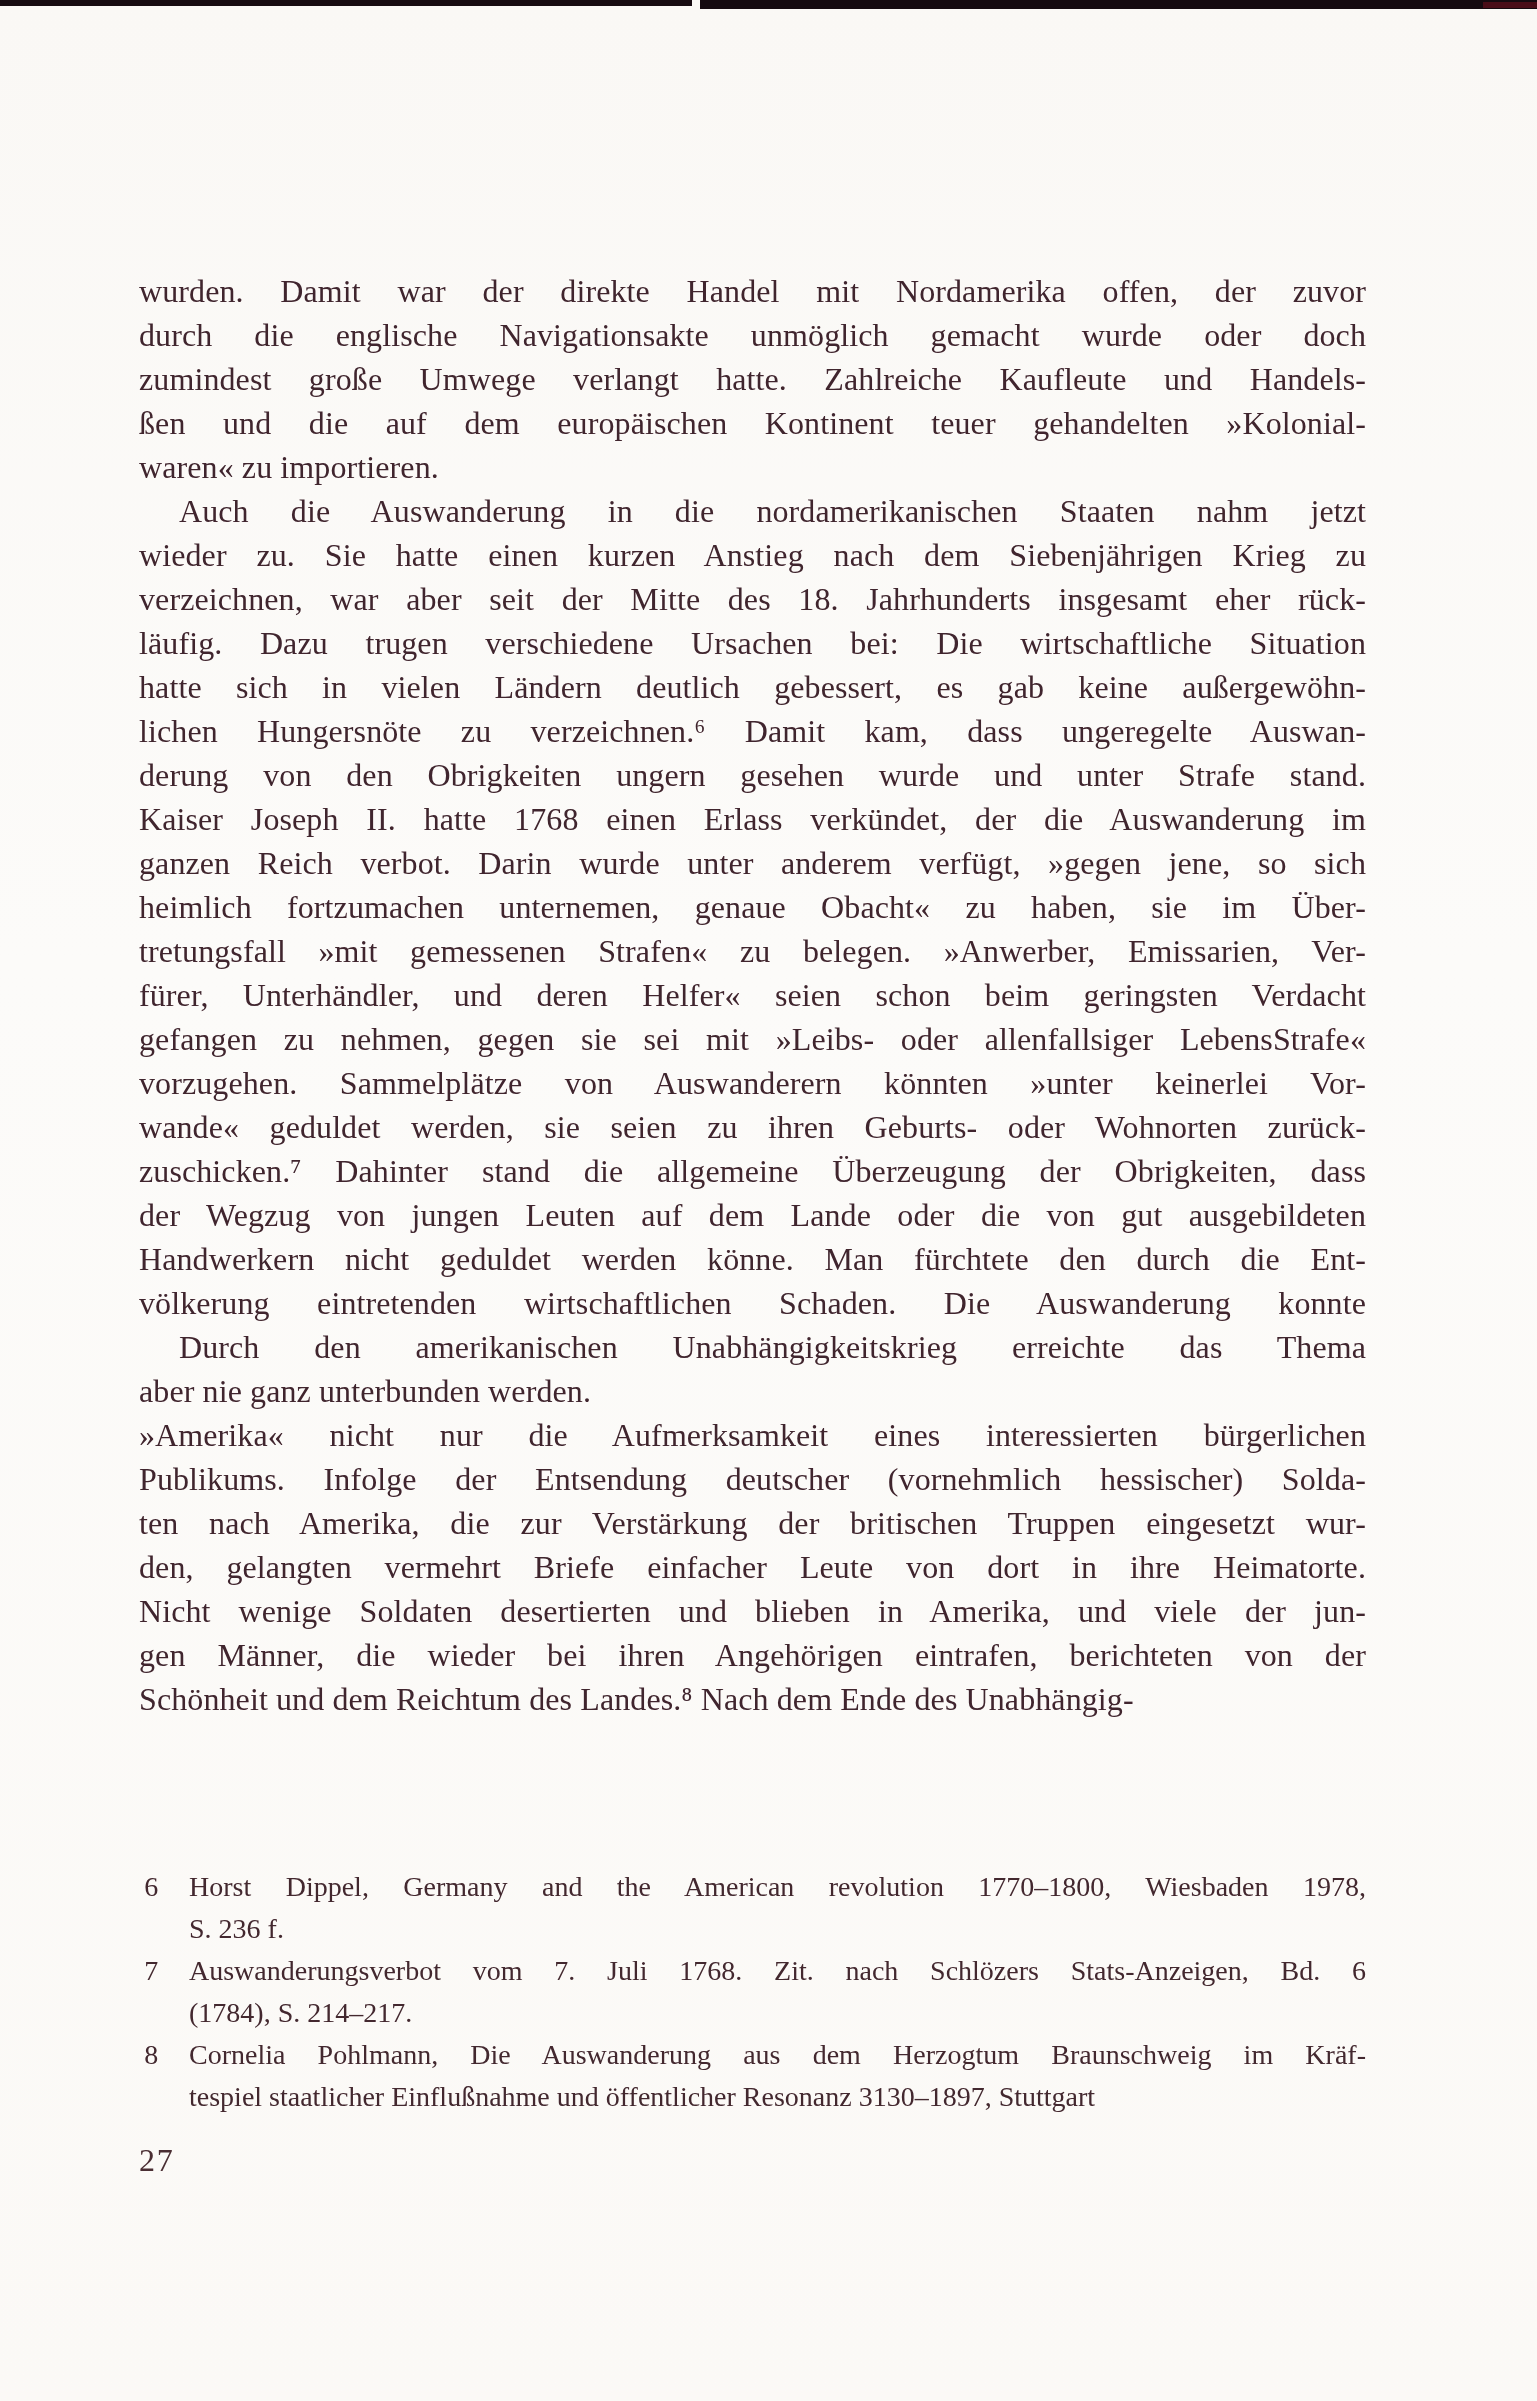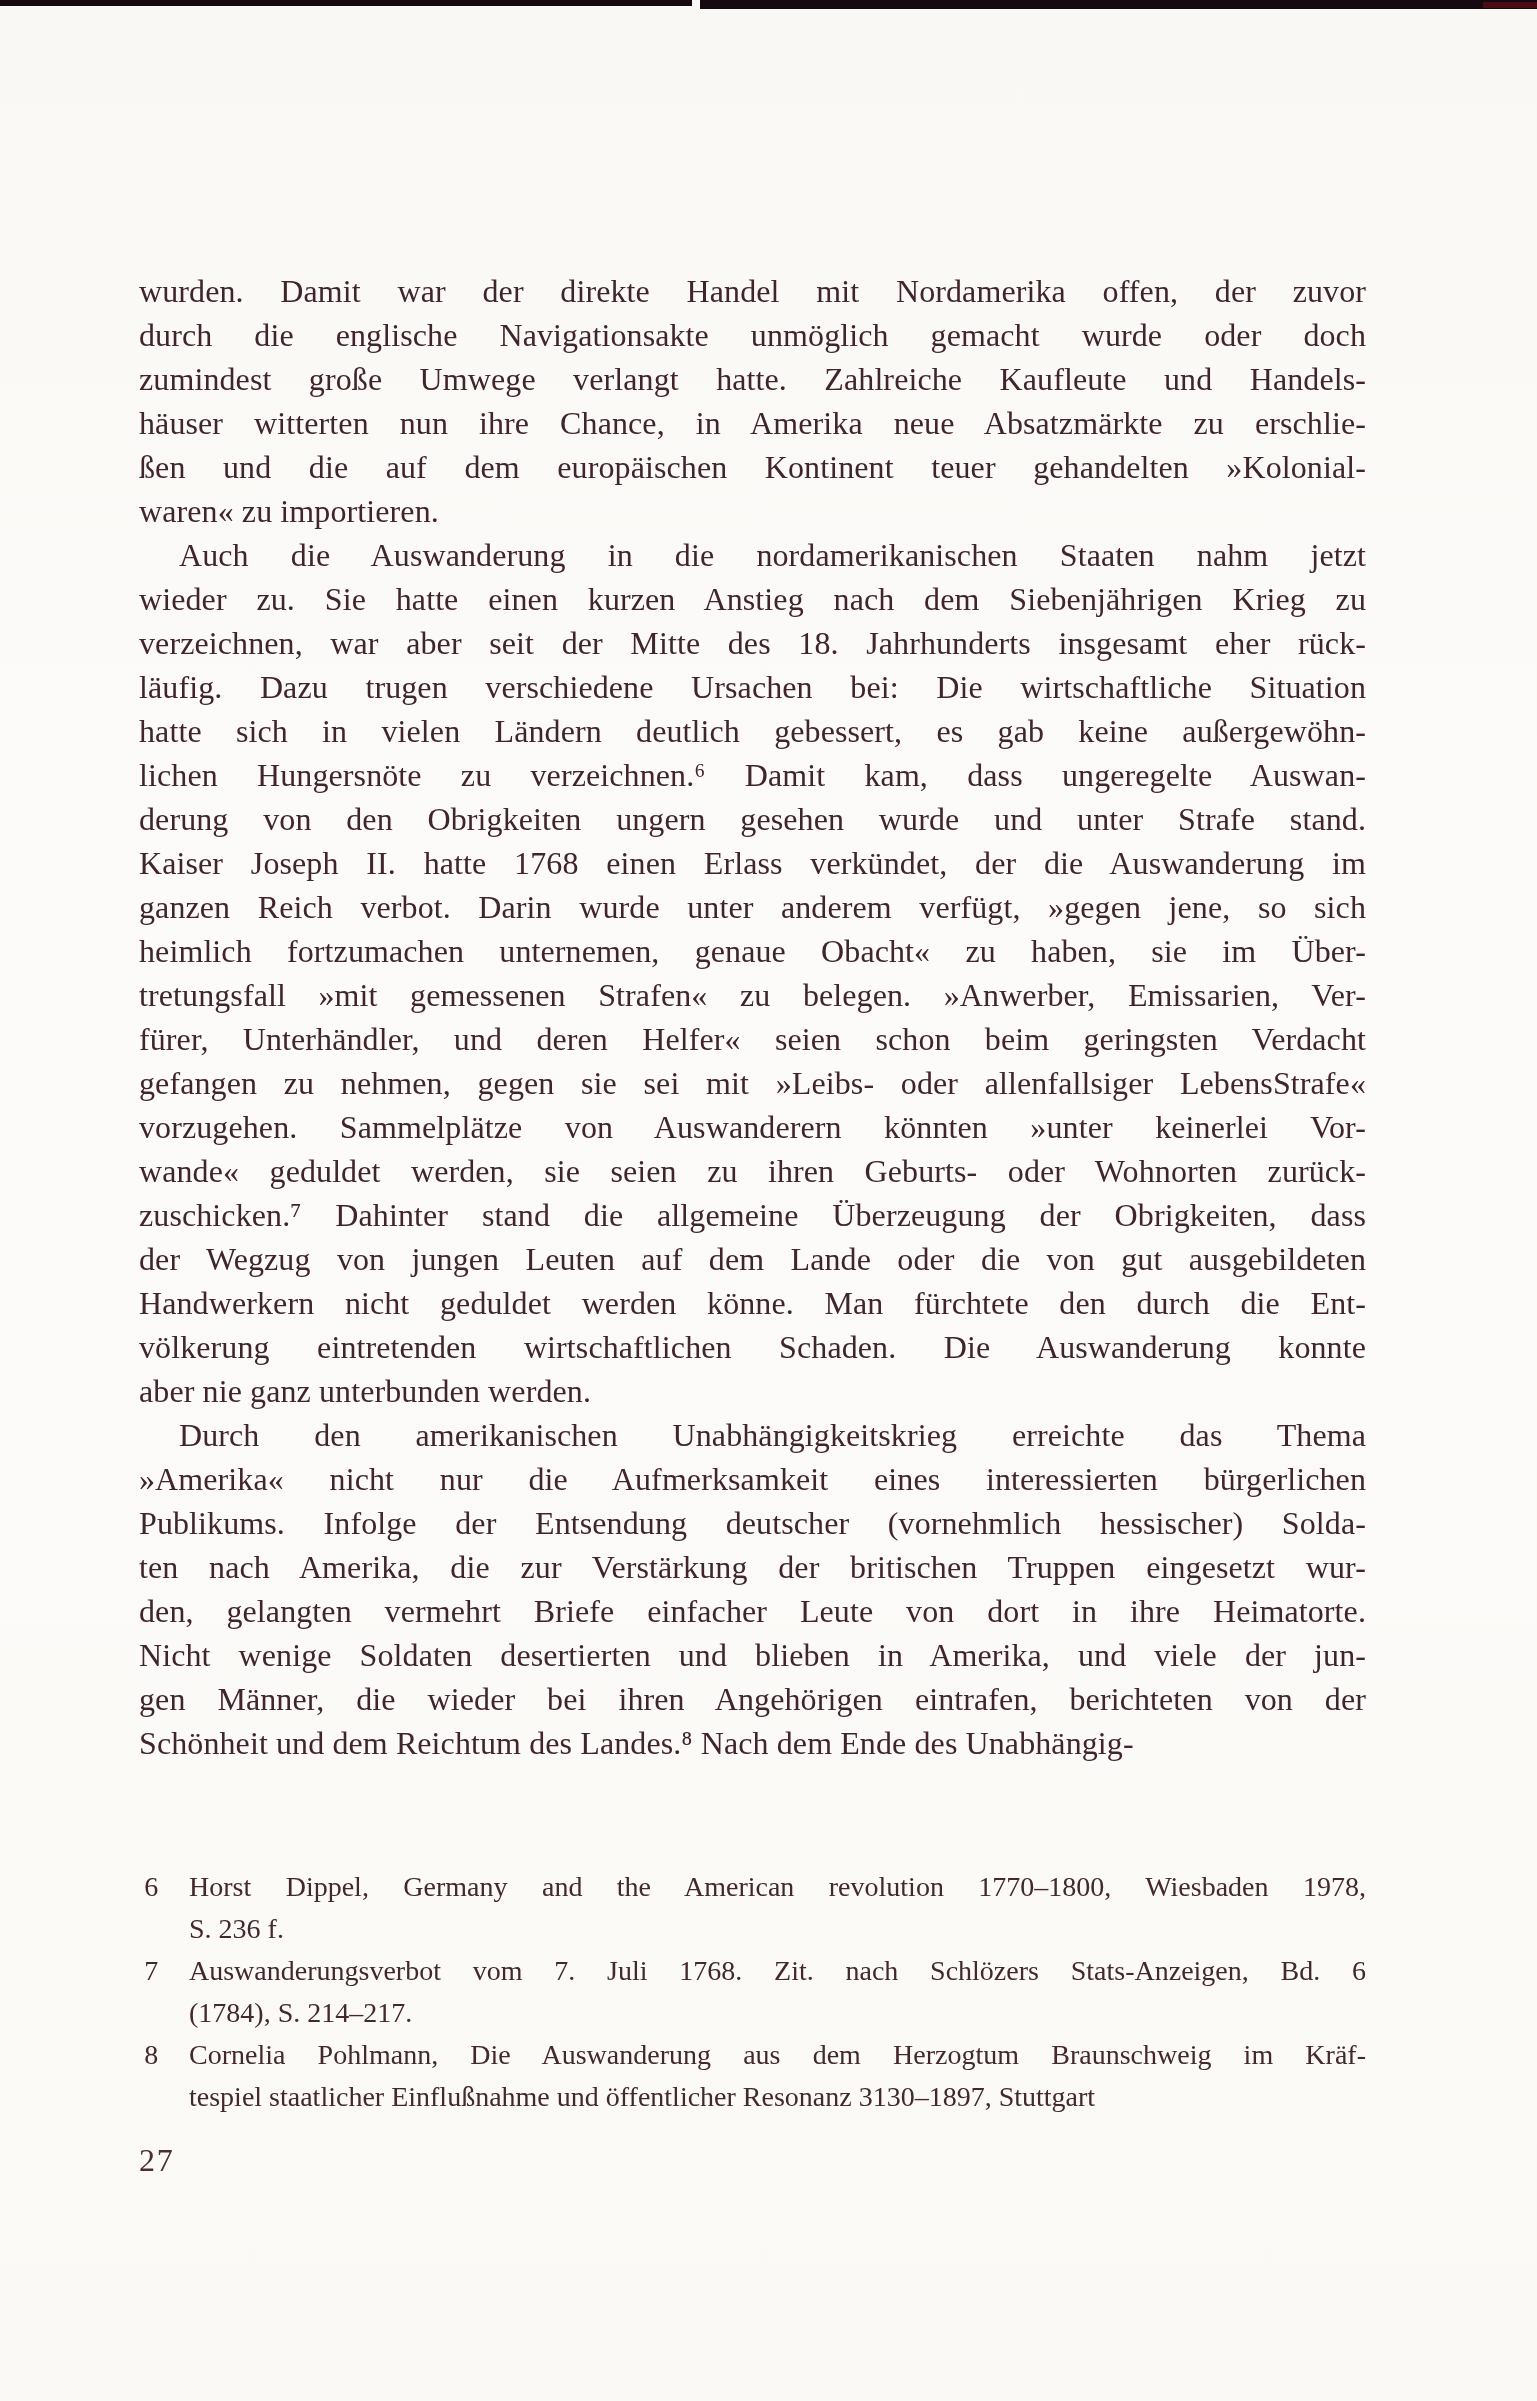--- a/index.html
+++ b/index.html
@@ -61,21 +61,20 @@
   <div class="edge-strip">
     <div class="edge-seg-a"></div>
     <div class="edge-seg-b"></div>
     <div class="edge-seg-red"></div>
   </div>
 
   <div class="text-block">
       <div class="line">wurden. Damit war der direkte Handel mit Nordamerika offen, der zuvor</div>
       <div class="line">durch die englische Navigationsakte unmöglich gemacht wurde oder doch</div>
       <div class="line">zumindest große Umwege verlangt hatte. Zahlreiche Kaufleute und Handels-</div>
-      <div class="line">häuser witterten nun ihre Chance, in Amerika neue Absatzmärkte zu erschlie-</div>
       <div class="line">ßen und die auf dem europäischen Kontinent teuer gehandelten »Kolonial-</div>
       <div class="line last">waren« zu importieren.</div>
       <div class="line indent">Auch die Auswanderung in die nordamerikanischen Staaten nahm jetzt</div>
       <div class="line">wieder zu. Sie hatte einen kurzen Anstieg nach dem Siebenjährigen Krieg zu</div>
       <div class="line">verzeichnen, war aber seit der Mitte des 18. Jahrhunderts insgesamt eher rück-</div>
       <div class="line">läufig. Dazu trugen verschiedene Ursachen bei: Die wirtschaftliche Situation</div>
       <div class="line">hatte sich in vielen Ländern deutlich gebessert, es gab keine außergewöhn-</div>
       <div class="line">lichen Hungersnöte zu verzeichnen.⁶ Damit kam, dass ungeregelte Auswan-</div>
       <div class="line">derung von den Obrigkeiten ungern gesehen wurde und unter Strafe stand.</div>
       <div class="line">Kaiser Joseph II. hatte 1768 einen Erlass verkündet, der die Auswanderung im</div>
@@ -83,22 +82,22 @@
       <div class="line">heimlich fortzumachen unternemen, genaue Obacht« zu haben, sie im Über-</div>
       <div class="line">tretungsfall »mit gemessenen Strafen« zu belegen. »Anwerber, Emissarien, Ver-</div>
       <div class="line">fürer, Unterhändler, und deren Helfer« seien schon beim geringsten Verdacht</div>
       <div class="line">gefangen zu nehmen, gegen sie sei mit »Leibs- oder allenfallsiger LebensStrafe«</div>
       <div class="line">vorzugehen. Sammelplätze von Auswanderern könnten »unter keinerlei Vor-</div>
       <div class="line">wande« geduldet werden, sie seien zu ihren Geburts- oder Wohnorten zurück-</div>
       <div class="line">zuschicken.⁷ Dahinter stand die allgemeine Überzeugung der Obrigkeiten, dass</div>
       <div class="line">der Wegzug von jungen Leuten auf dem Lande oder die von gut ausgebildeten</div>
       <div class="line">Handwerkern nicht geduldet werden könne. Man fürchtete den durch die Ent-</div>
       <div class="line">völkerung eintretenden wirtschaftlichen Schaden. Die Auswanderung konnte</div>
+      <div class="line indent">Durch den amerikanischen Unabhängigkeitskrieg erreichte das Thema</div>
       <div class="line last">aber nie ganz unterbunden werden.</div>
-      <div class="line indent">Durch den amerikanischen Unabhängigkeitskrieg erreichte das Thema</div>
       <div class="line">»Amerika« nicht nur die Aufmerksamkeit eines interessierten bürgerlichen</div>
       <div class="line">Publikums. Infolge der Entsendung deutscher (vornehmlich hessischer) Solda-</div>
       <div class="line">ten nach Amerika, die zur Verstärkung der britischen Truppen eingesetzt wur-</div>
       <div class="line">den, gelangten vermehrt Briefe einfacher Leute von dort in ihre Heimatorte.</div>
       <div class="line">Nicht wenige Soldaten desertierten und blieben in Amerika, und viele der jun-</div>
       <div class="line">gen Männer, die wieder bei ihren Angehörigen eintrafen, berichteten von der</div>
       <div class="line last">Schönheit und dem Reichtum des Landes.⁸ Nach dem Ende des Unabhängig-</div>
     </div>
 
   <div class="footnotes">

